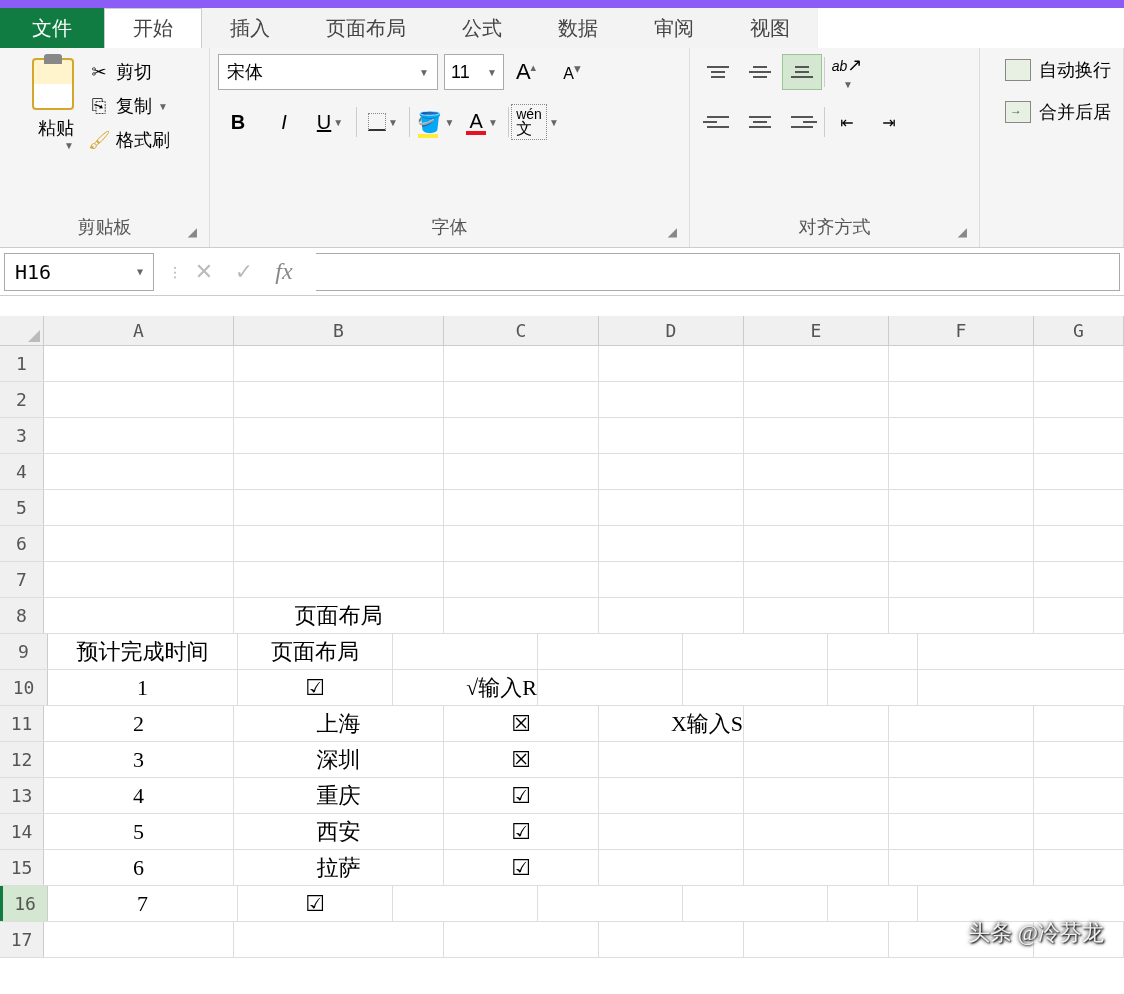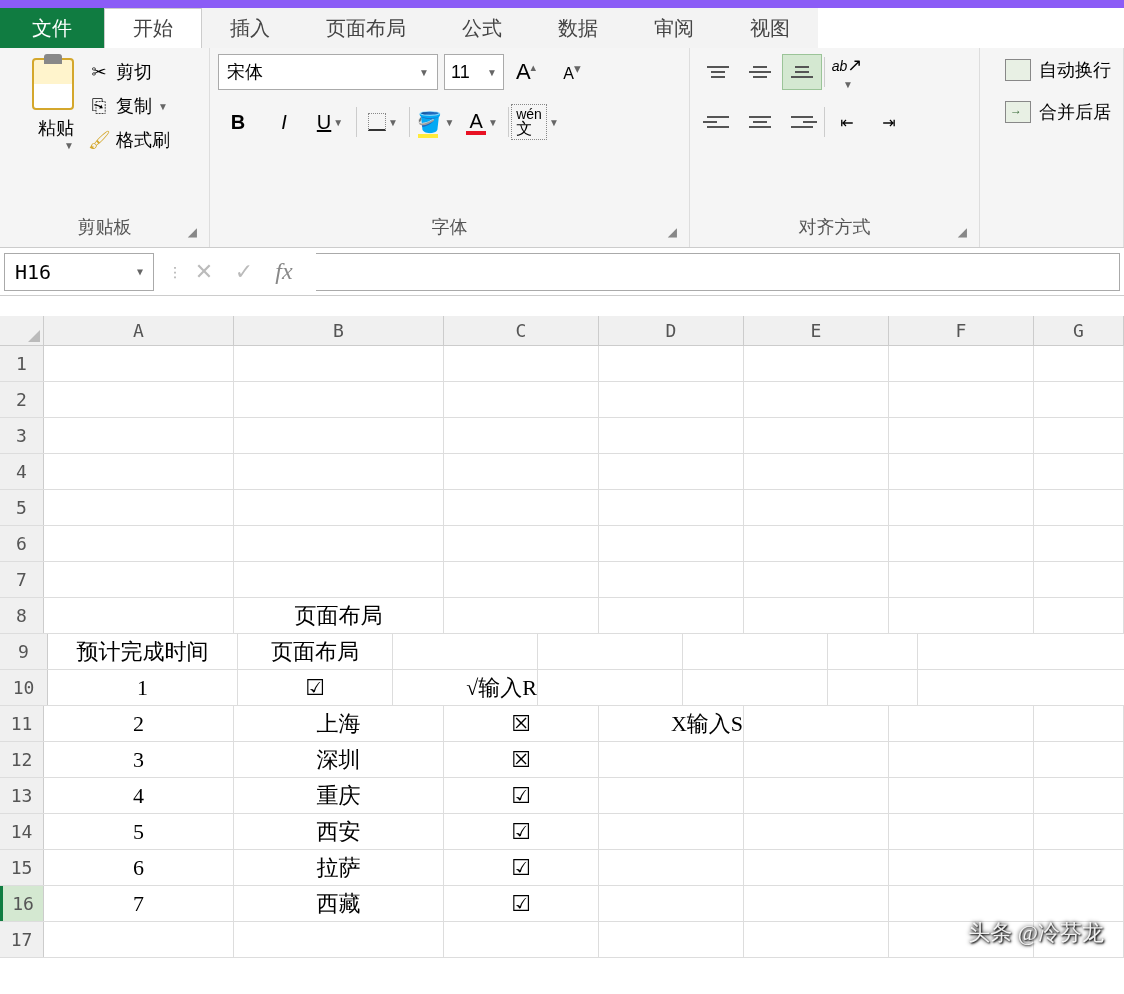--- a/index.html
+++ b/index.html
@@ -431,21 +431,20 @@
         <div class="cell" style="width: 210px;">拉萨</div>
         <div class="cell" style="width: 155px;">☑</div>
         <div class="cell" style="width: 145px;"></div>
         <div class="cell" style="width: 145px;"></div>
         <div class="cell" style="width: 145px;"></div>
         <div class="cell" style="width: 90px;"></div>
       </div>
       <div class="row">
         <div class="rh sel">16</div>
         <div class="cell" style="width: 190px;">7</div>
-        <div class="cell" style="width: 210px;">西藏</div>
         <div class="cell" style="width: 155px;">☑</div>
         <div class="cell" style="width: 145px;"></div>
         <div class="cell" style="width: 145px;"></div>
         <div class="cell" style="width: 145px;"></div>
         <div class="cell" style="width: 90px;"></div>
       </div>
       <div class="row">
         <div class="rh">17</div>
         <div class="cell" style="width: 190px;"></div>
         <div class="cell" style="width: 210px;"></div>

